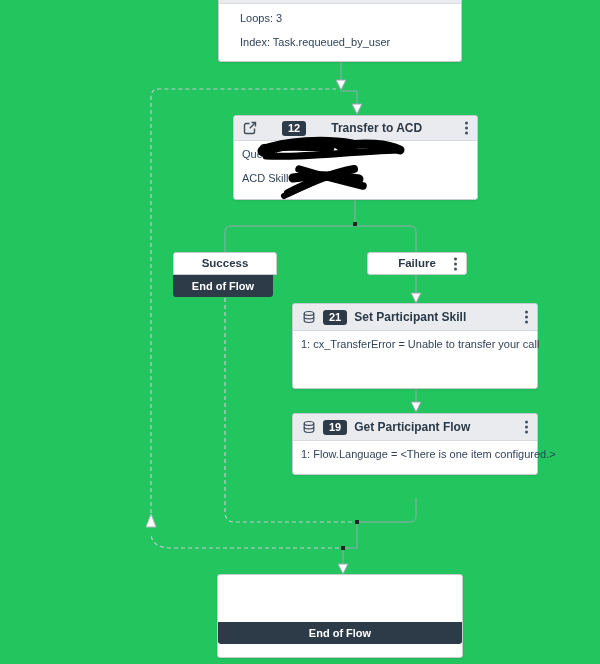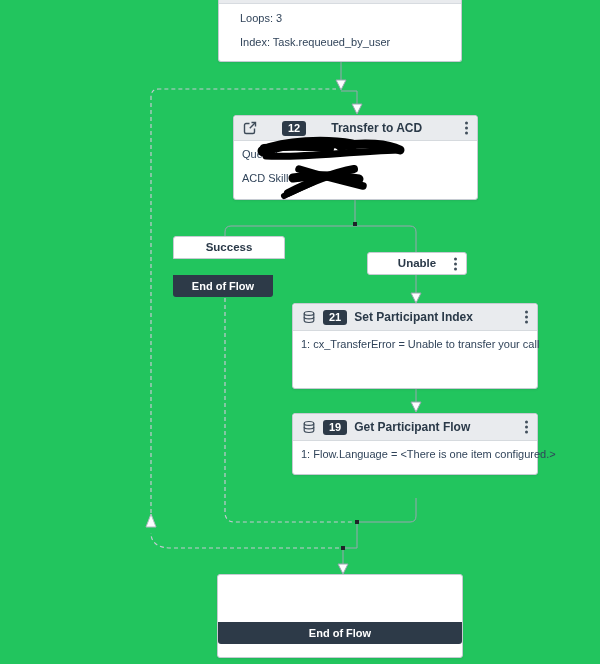--- a/index.html
+++ b/index.html
@@ -90,45 +90,45 @@
           <i></i>
           <i></i>
         </span>
     </div>
     <div class="node-body">
       <div class="bline">Queue:</div>
       <div class="bline">ACD Skill 1:</div>
     </div>
   </div>
 
-  <div class="plabel" style="left:173px;top:236px;width:112px;height:23px;line-height:21px;border-radius:3px 3px 0 0;">
+  <div class="plabel" style="left:173px;top:252px;width:104px;height:23px;line-height:21px;border-radius:3px 3px 0 0;">
     <span>Success</span>
   </div>
   <div class="terminal" style="position:absolute;left:173px;top:275px;width:100px;height:22px;line-height:22px;border-radius:0 0 3px 3px;z-index:2;">
     <span>End of Flow</span>
   </div>
 
   <div class="plabel" style="left:367px;top:252px;width:100px;height:23px;line-height:21px;border-radius:3px;">
-    <span>Unable</span>
+    <span>Failure</span>
     <span class="kebab">
         <i></i>
         <i></i>
         <i></i>
       </span>
   </div>
 
   <div class="node" style="left:292px;top:303px;width:246px;height:86px;">
     <div class="node-header" style="height:26px;text-align:center;">
       <svg class="hicon" width="14" height="14" viewBox="0 0 14 14">
         <ellipse cx="7" cy="3.4" rx="4.8" ry="1.9" fill="none" stroke="#3e4b59" stroke-width="1.2"></ellipse>
         <path d="M2.2,3.4 V10.6 C2.2,11.7 4.4,12.5 7,12.5 C9.6,12.5 11.8,11.7 11.8,10.6 V3.4" fill="none" stroke="#3e4b59" stroke-width="1.2"></path>
         <path d="M2.2,7 C2.2,8.1 4.4,8.9 7,8.9 C9.6,8.9 11.8,8.1 11.8,7" fill="none" stroke="#3e4b59" stroke-width="1.2"></path>
       </svg>
       <span class="badge">21</span>
-      <span class="node-title">Set Participant Index</span>
+      <span class="node-title">Set Participant Skill</span>
       <span class="kebab">
           <i></i>
           <i></i>
           <i></i>
         </span>
     </div>
     <div class="node-body">
       <div class="bline">1: cx_TransferError = Unable to transfer your call</div>
     </div>
   </div>

